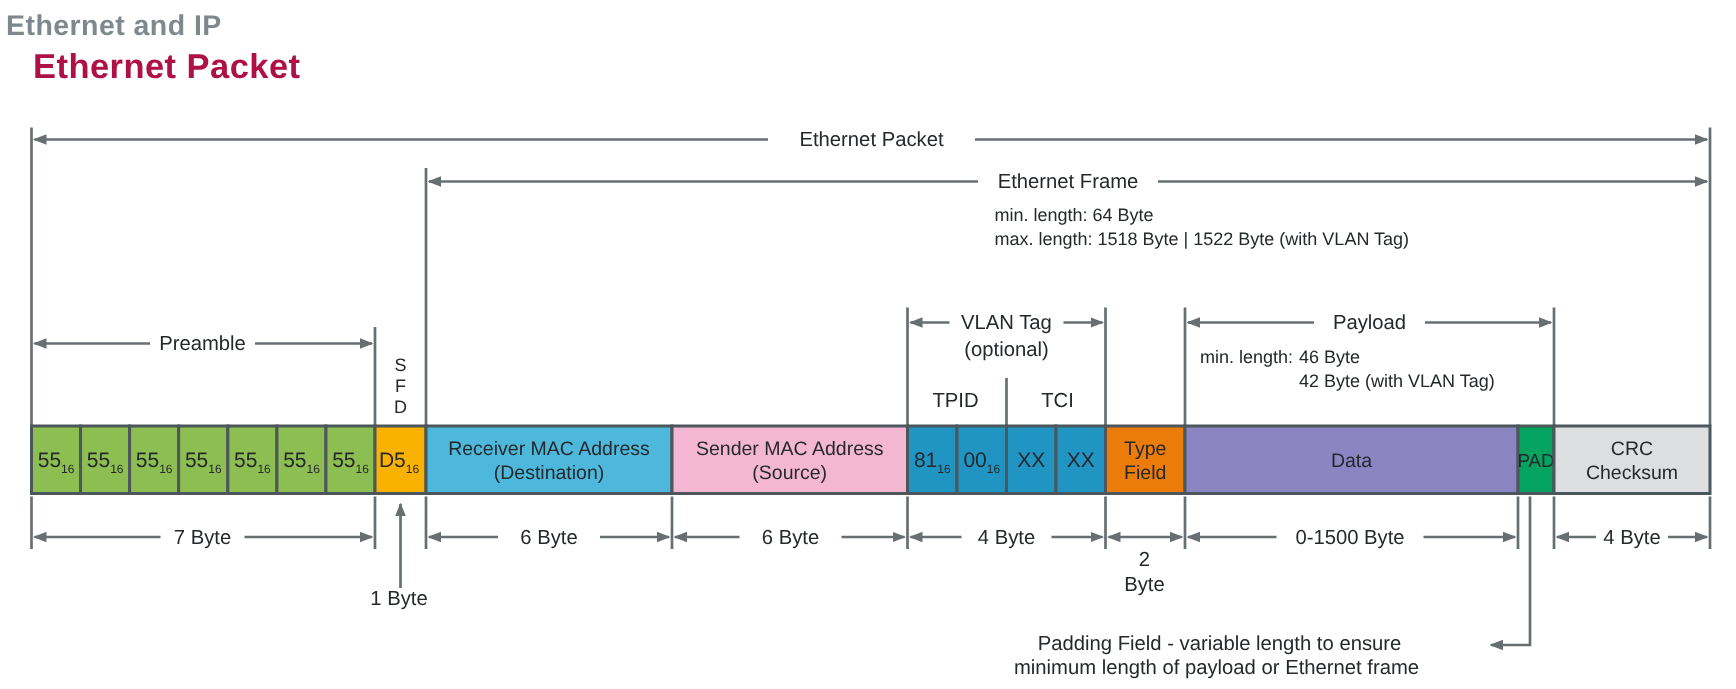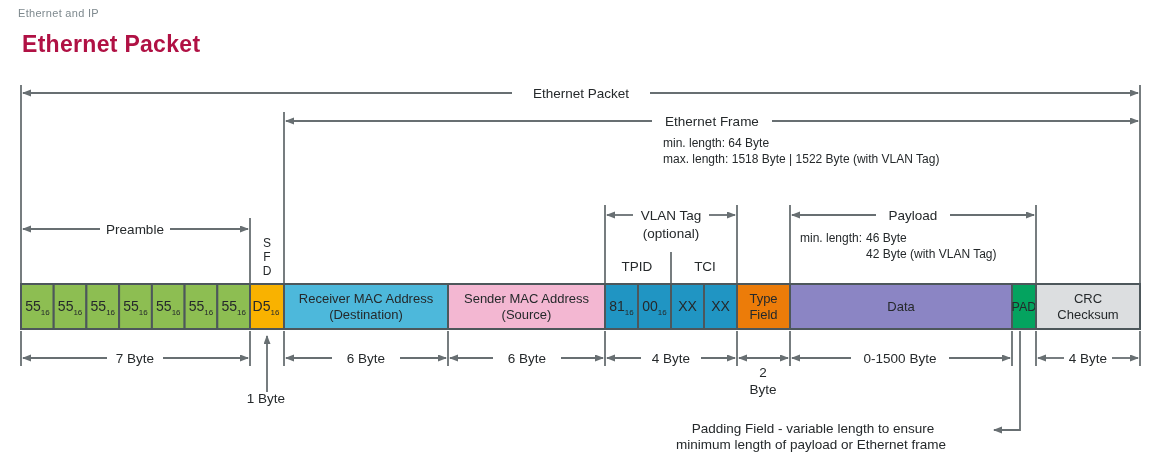--- a/index.html
+++ b/index.html
@@ -1,18 +1,18 @@
 <!DOCTYPE html>
 <html><head>
 <meta charset="utf-8">
 <style>
   html,body{margin:0;padding:0;background:#ffffff;width:1157px;height:459px;overflow:hidden;}
   body{font-family:"Liberation Sans", sans-serif;}
   .stage{position:relative;width:1157px;height:459px;background:#fff;}
-  .hdr-sub{position:absolute;left:18px;top:7px;font-size:11px;font-weight:normal;letter-spacing:.3px;}
+  .hdr-sub{position:absolute;left:4px;top:7px;font-size:19px;font-weight:bold;letter-spacing:.3px;}
   .hdr-title{position:absolute;left:22px;top:31px;font-size:23px;font-weight:bold;letter-spacing:.3px;}
   svg{position:absolute;left:0;top:0;}
   svg text{font-family:"Liberation Sans", sans-serif;fill:#25292B;}
   .lbl{font-size:13.5px;}
   .small{font-size:12px;}
   .blk-lbl{font-size:13px;}
   .hex{font-size:14px;}
   .hexsub{font-size:8px;}
   rect.block{stroke:#4D575B;stroke-width:2;}
   line.ln, path.ln{stroke:#686F72;stroke-width:1.8;fill:none;}

